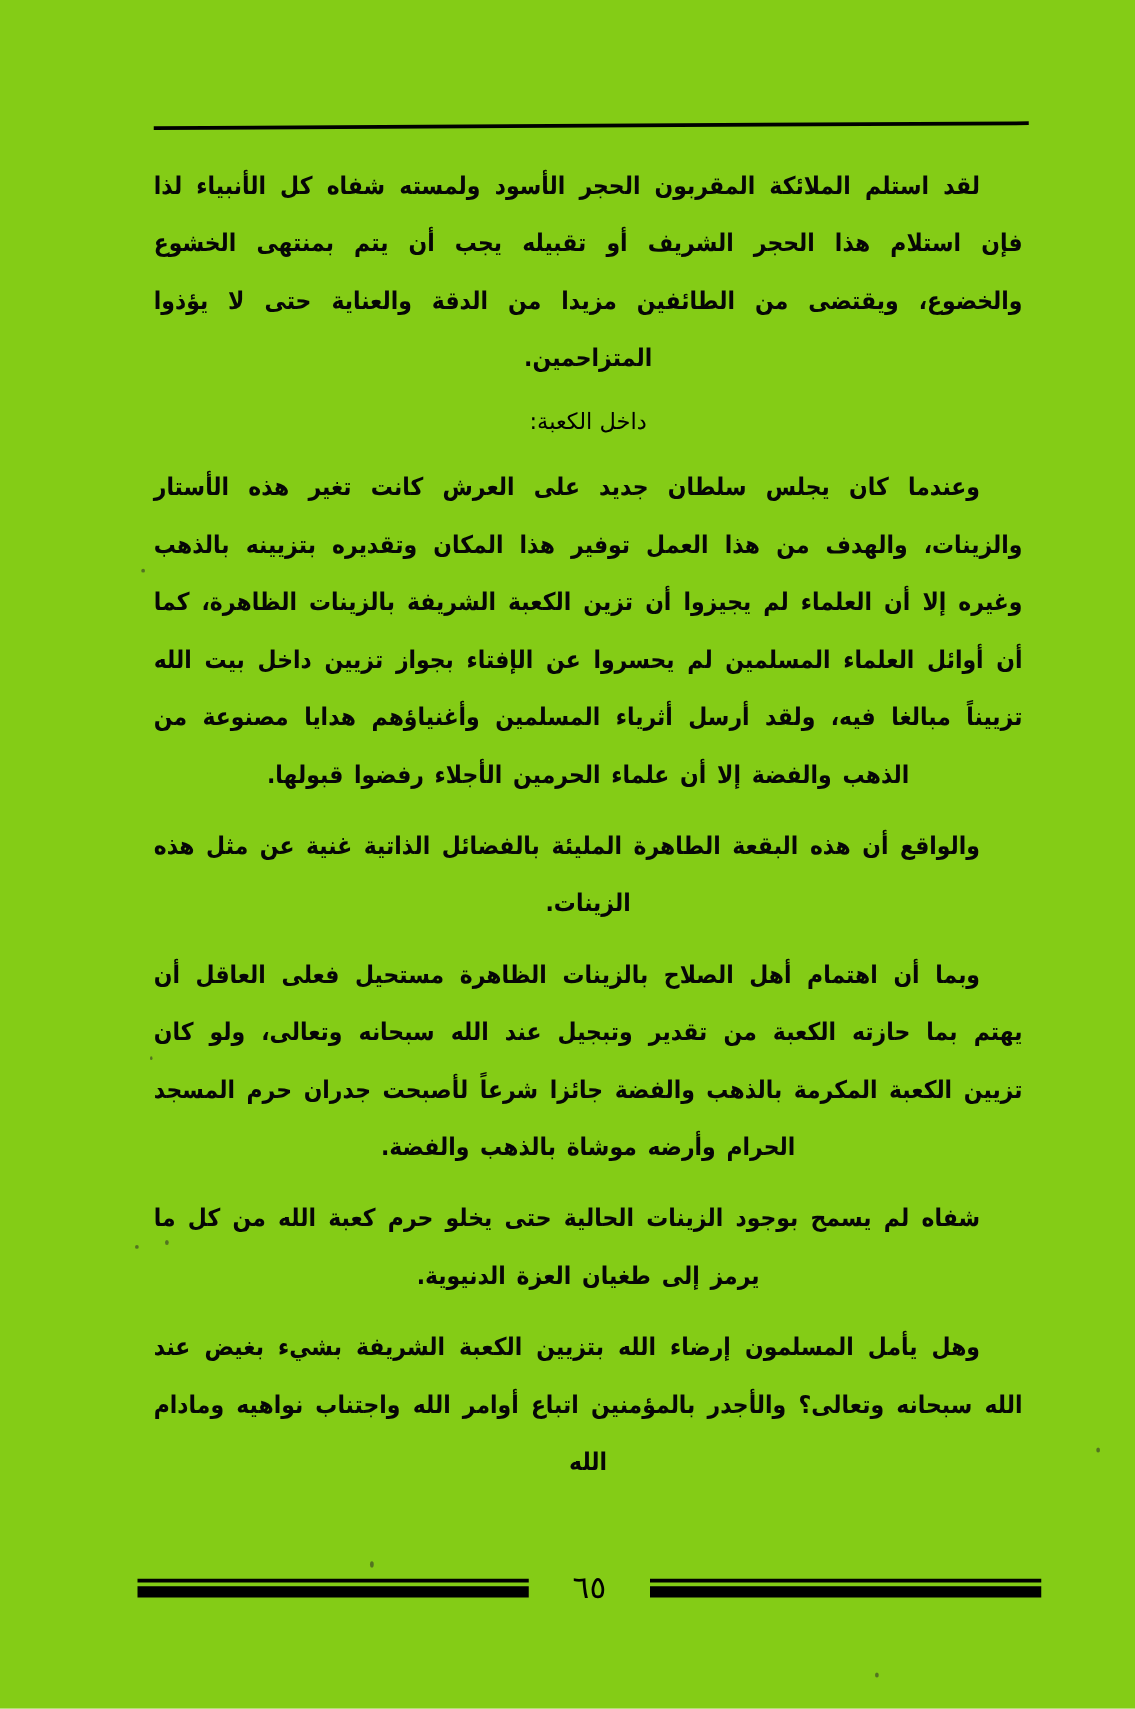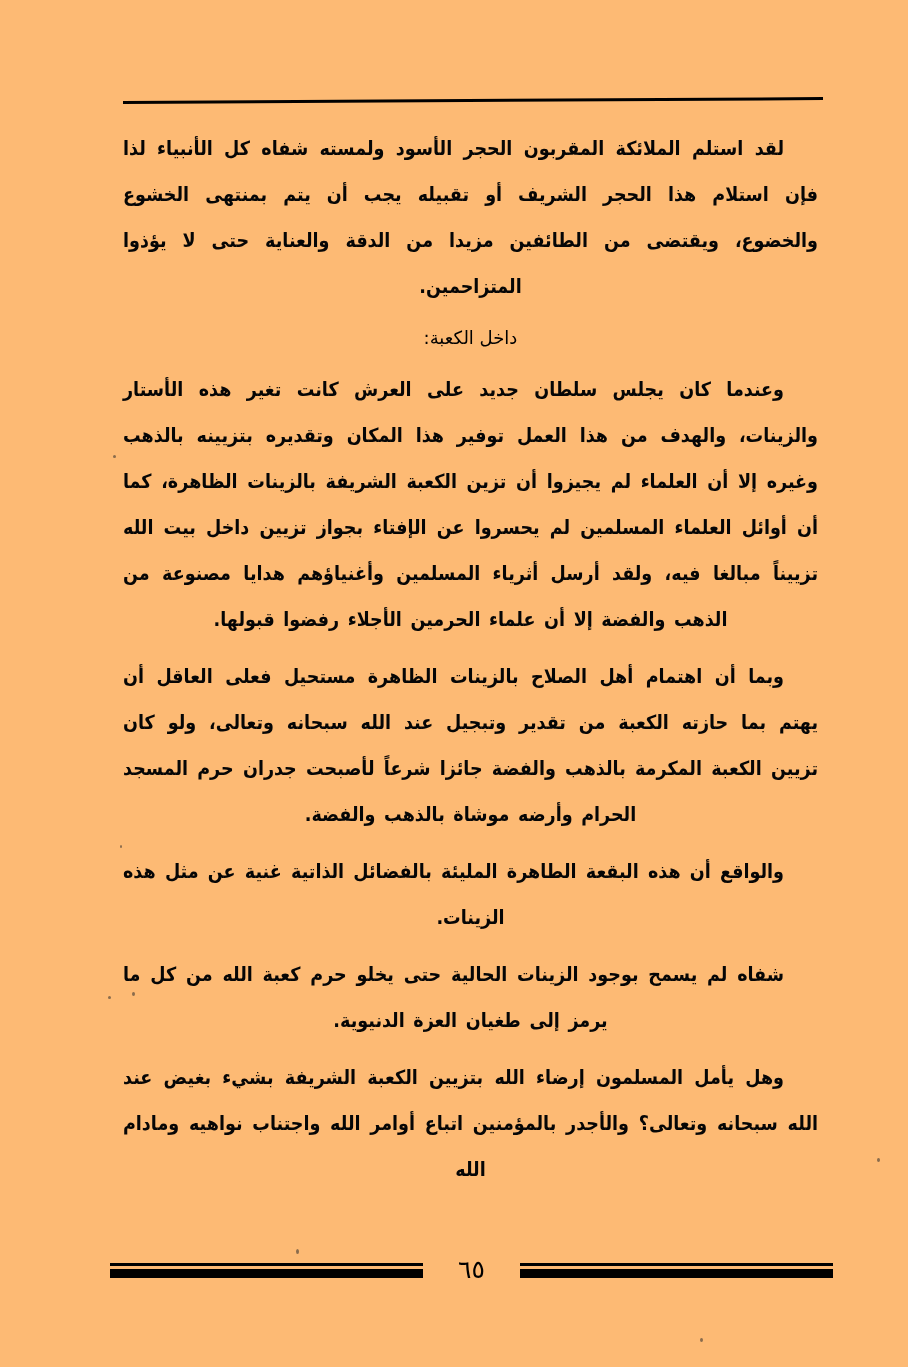--- a/index.html
+++ b/index.html
@@ -7,21 +7,21 @@
     margin: 0;
     padding: 0;
     background: #ffffff;
   }
 
   .page {
     position: relative;
     width: 908px;
     height: 1367px;
     margin: 0 auto;
-    background: #fdba74;
+    background: #84cc16;
     overflow: hidden;
     font-family: "DejaVu Sans", "Liberation Sans", sans-serif;
     color: #000000;
   }
 
   
   .top-rule-wrap {
     position: absolute;
     left: 123px;
     top: 98px;
@@ -138,23 +138,23 @@
 
   <div class="body-area">
 
     <p class="para">لقد استلم الملائكة المقربون الحجر الأسود ولمسته شفاه كل الأنبياء لذا فإن استلام هذا الحجر الشريف أو تقبيله يجب أن يتم بمنتهى الخشوع والخضوع، ويقتضى من الطائفين مزيدا من الدقة والعناية حتى لا يؤذوا المتزاحمين.</p>
 
     <h2 class="heading">داخل الكعبة:</h2>
 
 
     <p class="para">وعندما كان يجلس سلطان جديد على العرش كانت تغير هذه الأستار والزينات، والهدف من هذا العمل توفير هذا المكان وتقديره بتزيينه بالذهب وغيره إلا أن العلماء لم يجيزوا أن تزين الكعبة الشريفة بالزينات الظاهرة، كما أن أوائل العلماء المسلمين لم يحسروا عن الإفتاء بجواز تزيين داخل بيت الله تزييناً مبالغا فيه، ولقد أرسل أثرياء المسلمين وأغنياؤهم هدايا مصنوعة من الذهب والفضة إلا أن علماء الحرمين الأجلاء رفضوا قبولها.</p>
 
+    <p class="para">والواقع أن هذه البقعة الطاهرة المليئة بالفضائل الذاتية غنية عن مثل هذه الزينات.</p>
+
     <p class="para">وبما أن اهتمام أهل الصلاح بالزينات الظاهرة مستحيل فعلى العاقل أن يهتم بما حازته الكعبة من تقدير وتبجيل عند الله سبحانه وتعالى، ولو كان تزيين الكعبة المكرمة بالذهب والفضة جائزا شرعاً لأصبحت جدران حرم المسجد الحرام وأرضه موشاة بالذهب والفضة.</p>
-
-    <p class="para">والواقع أن هذه البقعة الطاهرة المليئة بالفضائل الذاتية غنية عن مثل هذه الزينات.</p>
 
     <p class="para">شفاه لم يسمح بوجود الزينات الحالية حتى يخلو حرم كعبة الله من كل ما يرمز إلى طغيان العزة الدنيوية.</p>
 
     <p class="para">وهل يأمل المسلمون إرضاء الله بتزيين الكعبة الشريفة بشيء بغيض عند الله سبحانه وتعالى؟ والأجدر بالمؤمنين اتباع أوامر الله واجتناب نواهيه ومادام الله</p>
 
   </div>
 
   <div class="footer">
     <div class="rule-pair">
       <div class="thin"></div>

